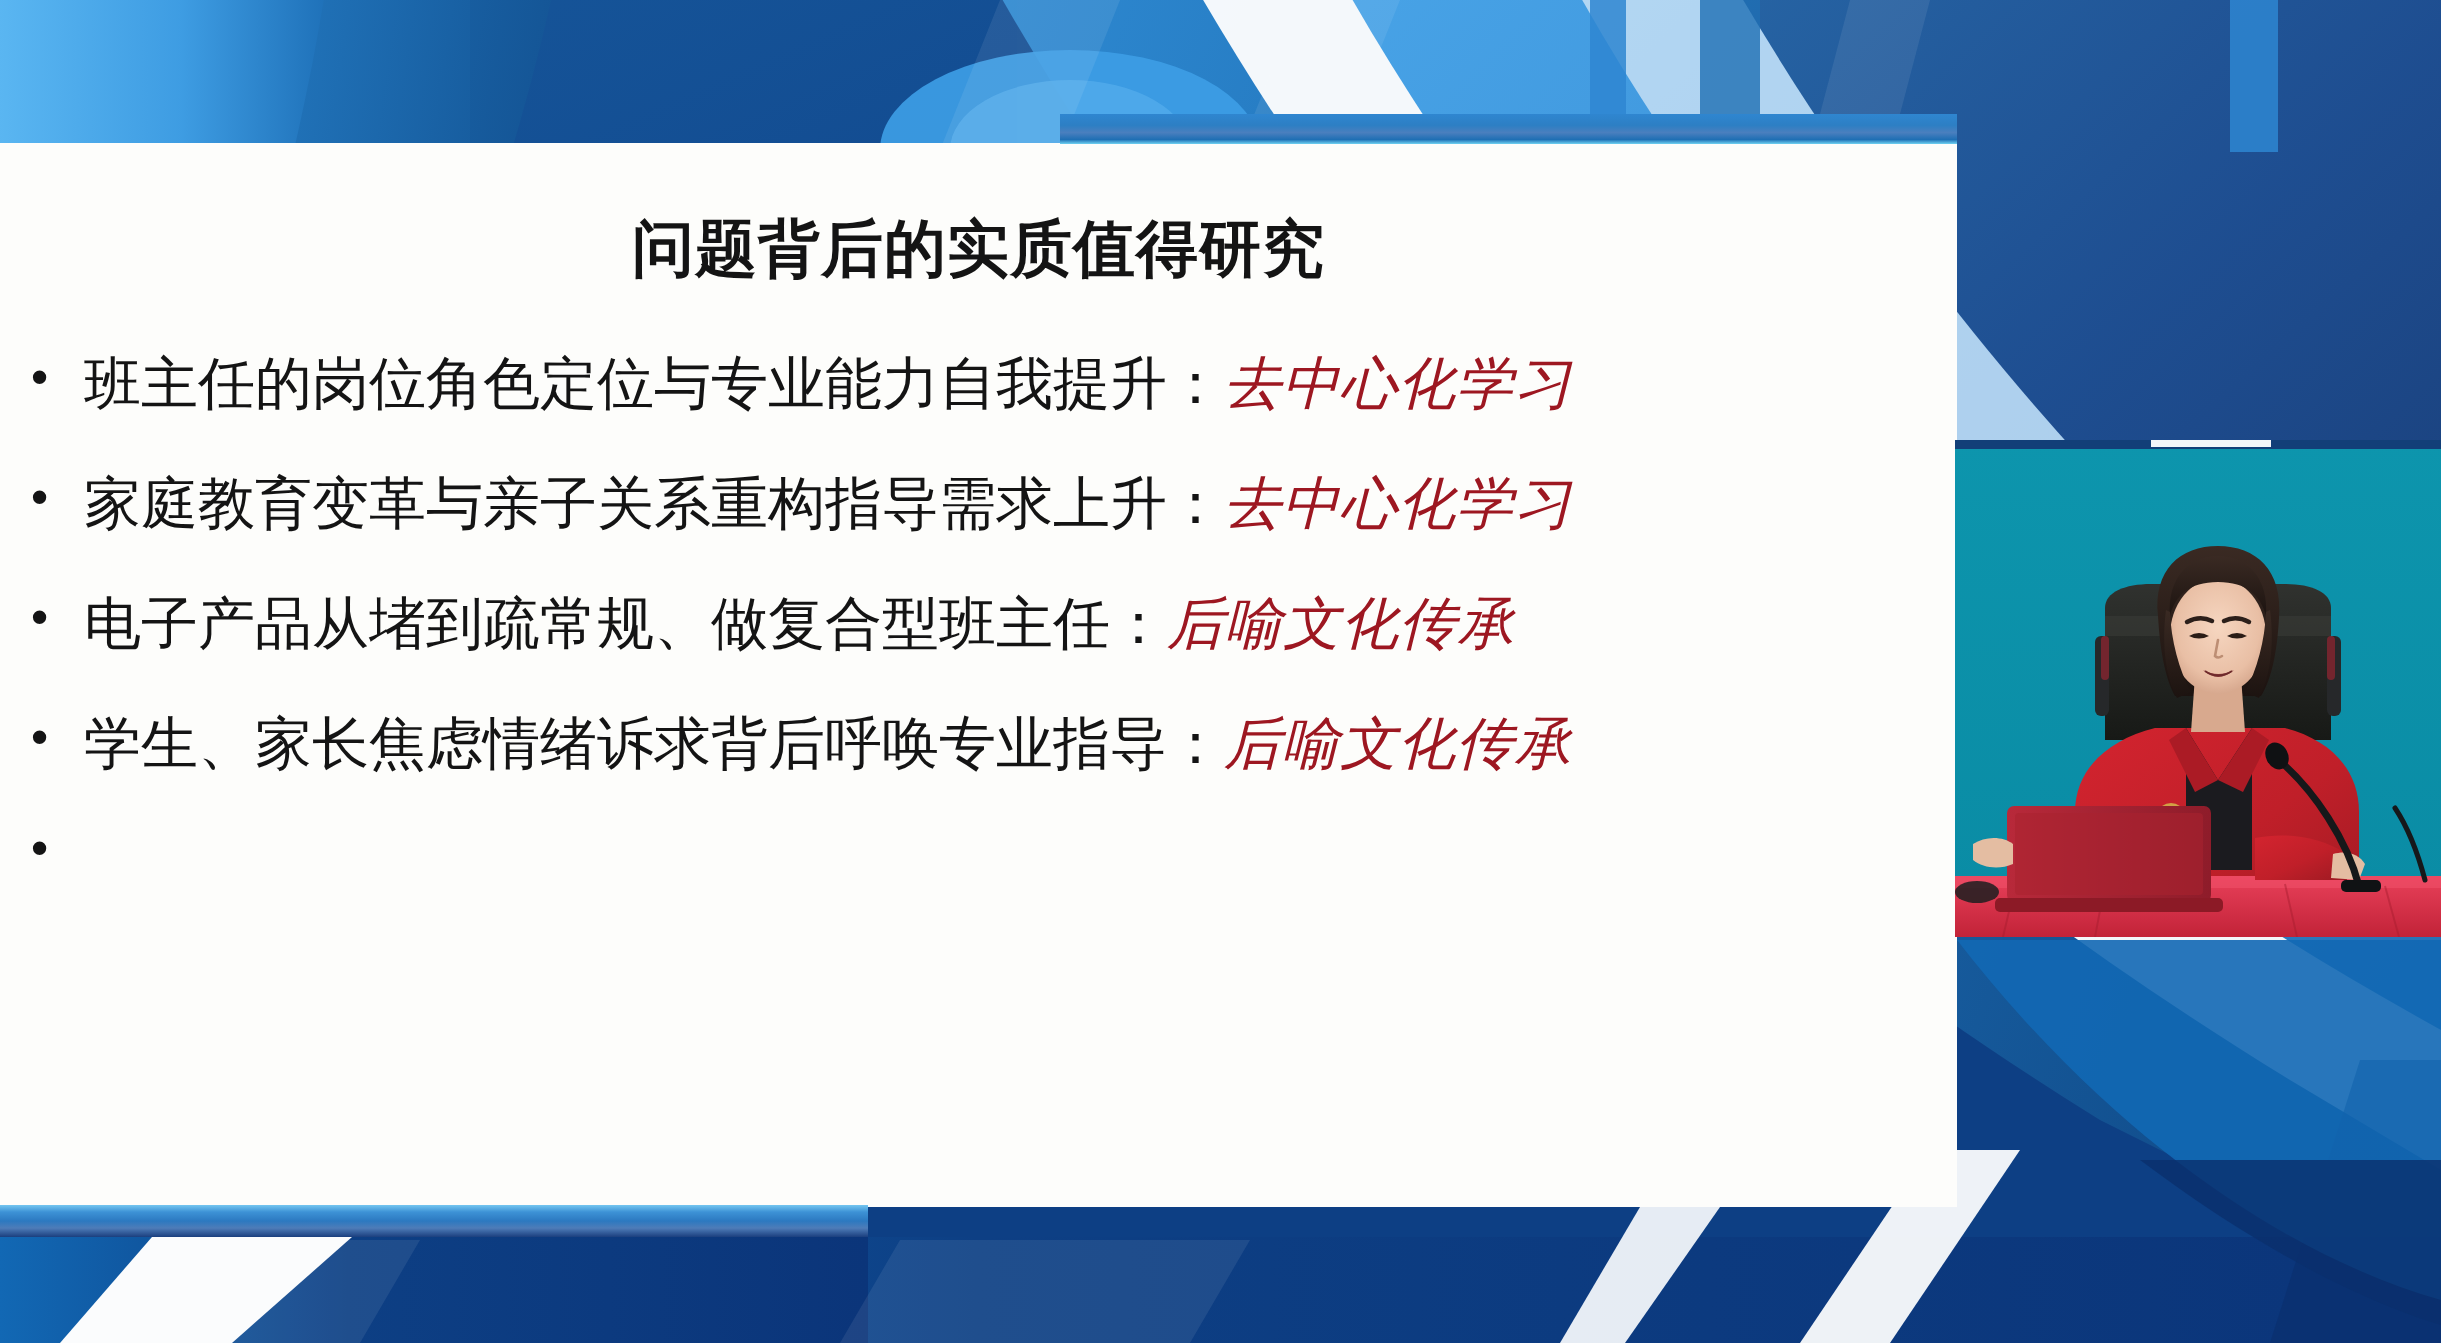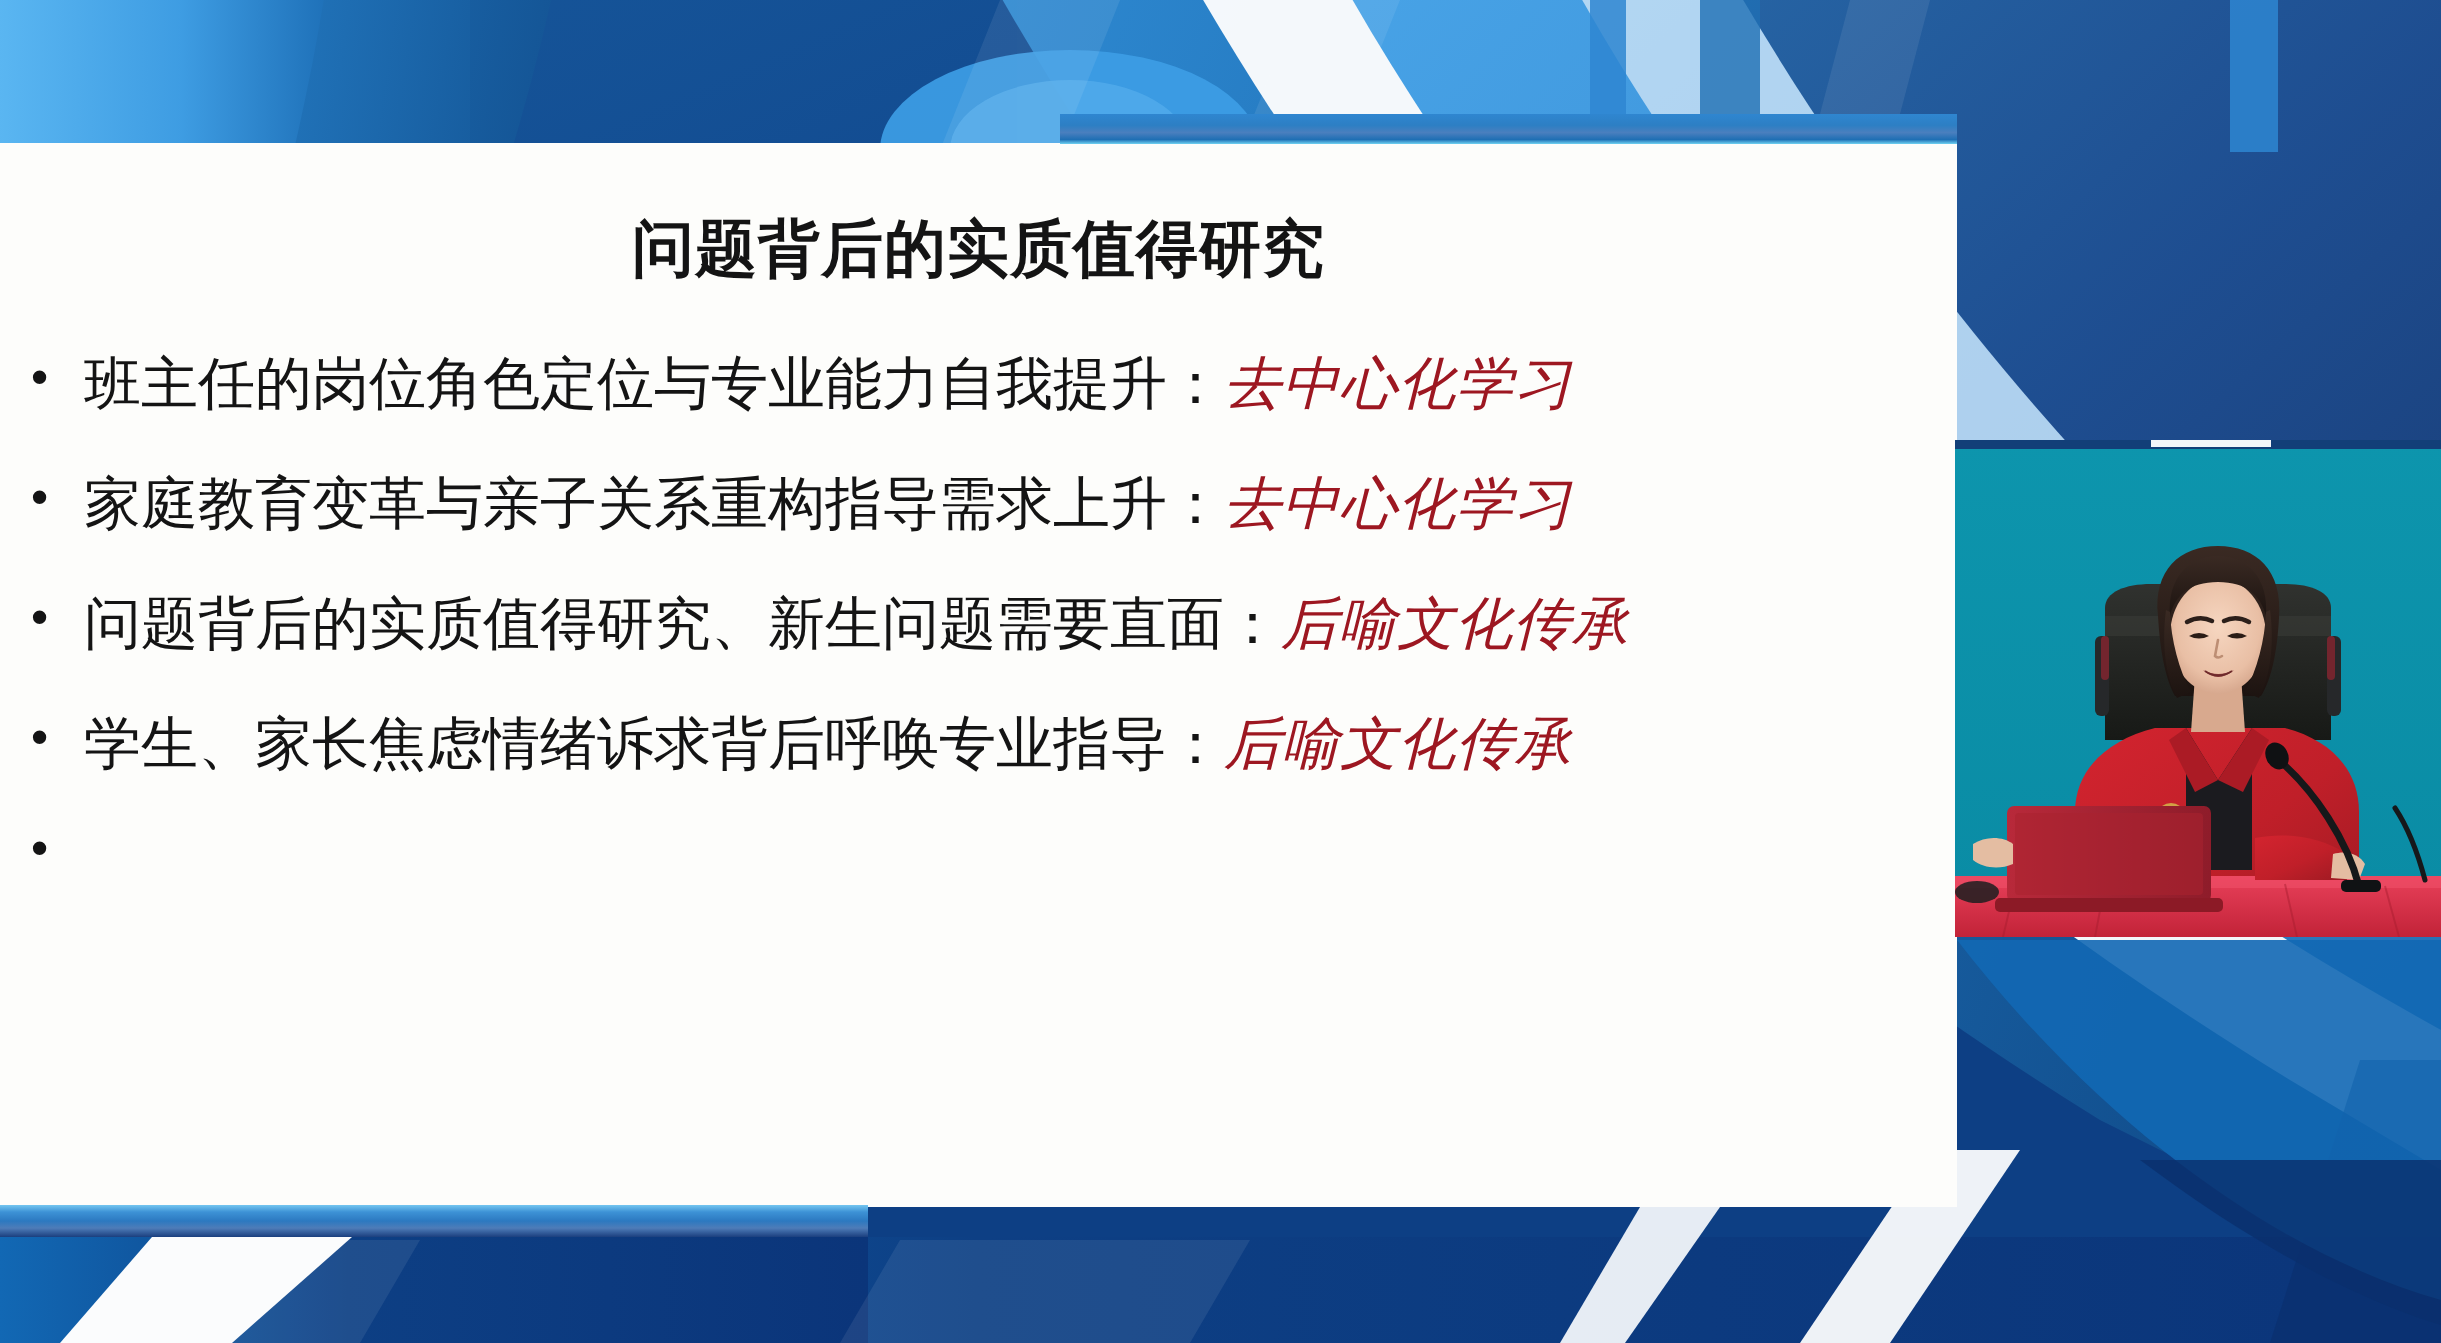--- a/index.html
+++ b/index.html
@@ -201,21 +201,21 @@
     <span class="bullet-text"><span>班主任的岗位角色定位与专业能力自我提升：</span><span class="bullet-key">去中心化学习</span></span>
   </div>
 
   <div class="bullet-row">
     <span class="bullet-dot">•</span>
     <span class="bullet-text"><span>家庭教育变革与亲子关系重构指导需求上升：</span><span class="bullet-key">去中心化学习</span></span>
   </div>
 
   <div class="bullet-row">
     <span class="bullet-dot">•</span>
-    <span class="bullet-text"><span>问题背后的实质值得研究、新生问题需要直面：</span><span class="bullet-key">后喻文化传承</span></span>
+    <span class="bullet-text"><span>电子产品从堵到疏常规、做复合型班主任：</span><span class="bullet-key">后喻文化传承</span></span>
   </div>
 
   <div class="bullet-row">
     <span class="bullet-dot">•</span>
     <span class="bullet-text"><span>学生、家长焦虑情绪诉求背后呼唤专业指导：</span><span class="bullet-key">后喻文化传承</span></span>
   </div>
 
   <div class="bullet-row">
     <span class="bullet-dot">•</span>
   </div>

